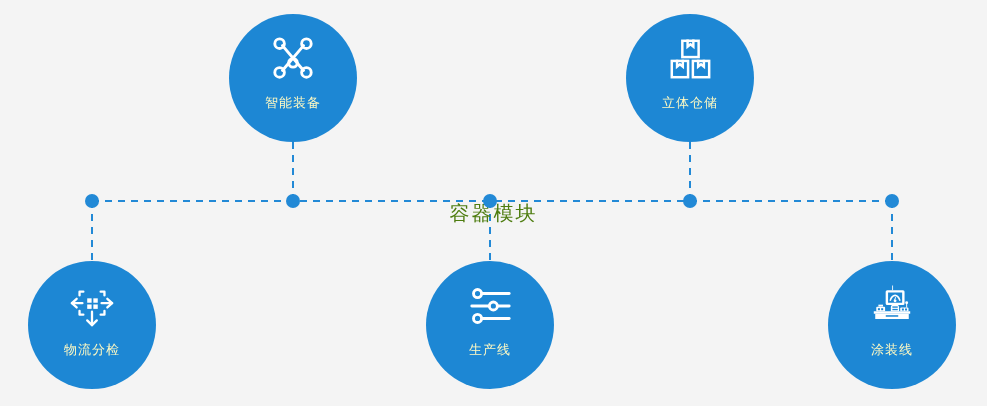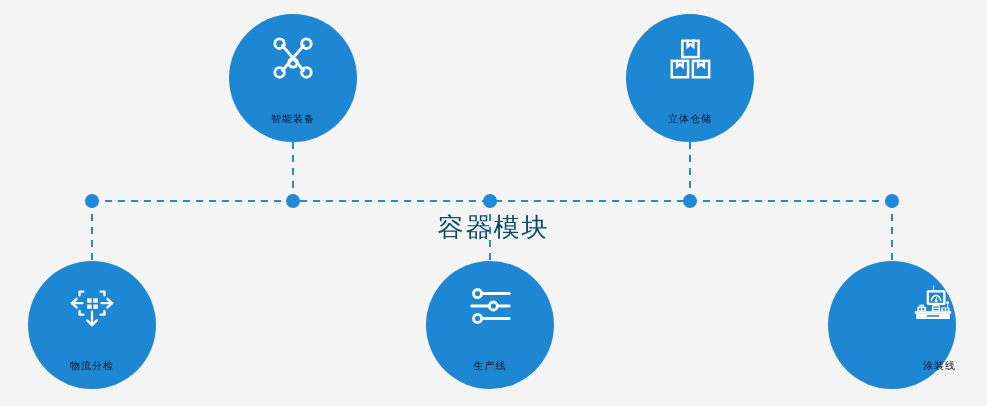--- a/index.html
+++ b/index.html
@@ -24,26 +24,26 @@
   .layer {
     position: absolute;
     left: 0;
     top: 0;
     width: 987px;
     height: 406px;
   }
   .watermark {
     position: absolute;
     left: 0;
-    top: 210px;
+    top: 196px;
     width: 987px;
     text-align: center;
-    font-size: 26px;
+    font-size: 20px;
     letter-spacing: 2px;
-    color: #0c4a6e;
+    color: #4d7c0f;
     font-weight: 400;
     user-select: none;
     pointer-events: none;
     line-height: 34px;
   }
   
   .node-dot {
     position: absolute;
     width: 14px;
     height: 14px;
@@ -67,23 +67,23 @@
     justify-content: flex-start;
     box-sizing: border-box;
     padding-top: 22px;
   }
   .circle-icon {
     width: 46px;
     height: 46px;
     display: block;
   }
   .circle-label {
-    margin-top: 28px;
-    font-size: 10px;
-    color: #0f172a;
+    margin-top: 12px;
+    font-size: 13px;
+    color: #fef9c3;
     letter-spacing: 1px;
     white-space: nowrap;
     line-height: 18px;
   }
 </style>
 </head>
 <body>
 
 <div id="diagram-root">
 
@@ -155,21 +155,21 @@
       <circle cx="11" cy="11" r="4.2" fill="none"></circle>
       <line x1="32" y1="24" x2="44" y2="24"></line>
       <line x1="5" y1="24" x2="23" y2="24"></line>
       <circle cx="27.5" cy="24" r="4.2" fill="none"></circle>
       <line x1="16" y1="37" x2="44" y2="37"></line>
       <circle cx="11" cy="37" r="4.2" fill="none"></circle>
     </svg>
     <div class="circle-label">生产线</div>
   </div>
 
-  <div class="circle-node" style="left:892px; top:325px;align-items:flex-end;">
+  <div class="circle-node" style="left:892px; top:325px;">
     <svg class="circle-icon" viewBox="0 0 48 48">
       <g fill="#ffffff" stroke="none">
         <path d="M24.2 2.6h0.9v5h-0.9z"></path>
         <path d="M19 7.5h16.5a1.6 1.6 0 0 1 1.6 1.6v12.2a1.6 1.6 0 0 1-1.6 1.6H19a1.6 1.6 0 0 1-1.6-1.6V9.1A1.6 1.6 0 0 1 19 7.5zm0.9 2.4v10.6h14.7V9.9z"></path>
         <path d="M21.3 18.2c1.2-4.1 3.5-6.2 5.9-6.2s4.7 2.1 5.9 6.2l-1.5 0.5c-1-3.3-2.7-4.9-4.4-4.9s-3.4 1.6-4.4 4.9z"></path>
         <circle cx="27.2" cy="18.6" r="1.5"></circle>
         <path d="M26.7 14.6h1v4h-1z" transform="rotate(20 27.2 16.6)"></path>
         <path d="M22.8 25.6c0-2.3 1.9-4.2 4.3-4.2s4.3 1.9 4.3 4.2v3.8h-8.6z"></path>
         <path d="M5 29.4h38v2.6H5z"></path>
         <path d="M6.5 32h35v5.6h-35z"></path>

